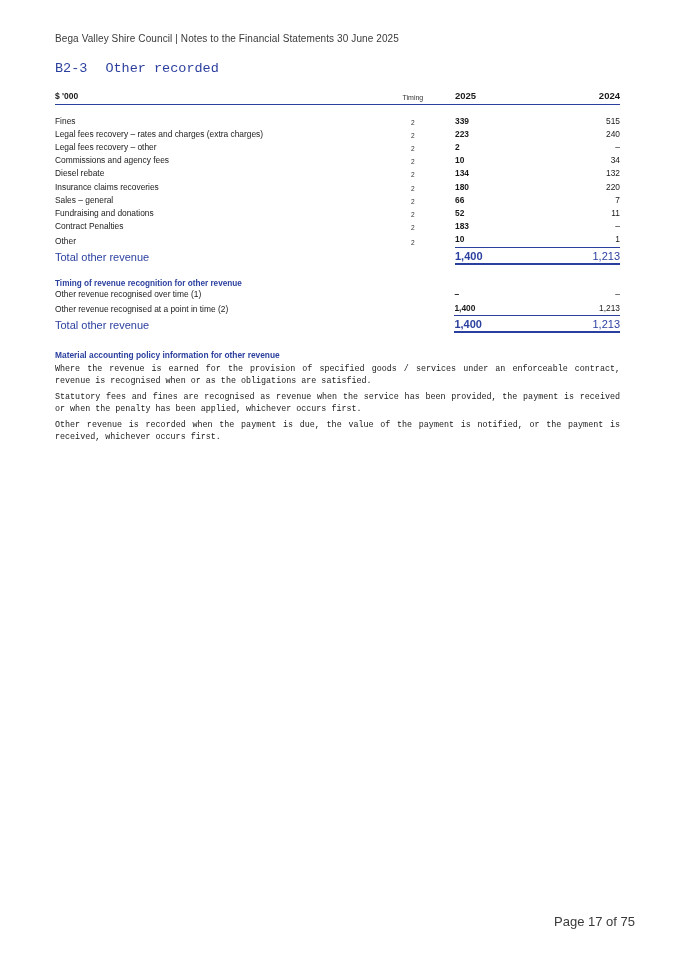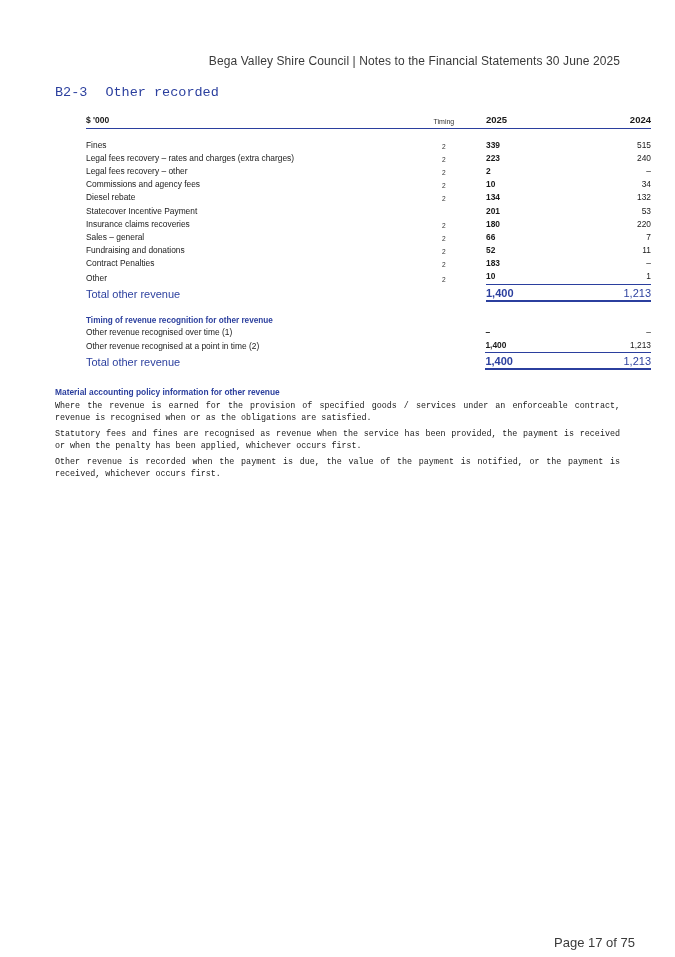--- a/index.html
+++ b/index.html
@@ -17,44 +17,41 @@
   }
   .page {
     position: relative;
     width: 675px;
     height: 957px;
     box-sizing: border-box;
     padding: 0 55px;
   }
   .page-header {
     padding-top: 33px;
-    text-align: right;
-    font-size: 12px;
+    font-size: 10px;
     color: #3a3a3a;
     letter-spacing: 0.1px;
-    margin-top: 21px;
   }
   .section-title {
     margin-top: 17px;
     color: #2b3f9e;
     font-size: 13.5px;
     display: flex;
     gap: 18px;
     align-items: baseline;
     font-family: Liberation Mono, monospace;
   }
   .section-title .num {
     white-space: nowrap;
   }
   table.fin {
     width: 100%;
     border-collapse: collapse;
     margin-top: 14px;
     font-size: 8.3px;
-    margin-left: 31px;
   }
   table.fin td, table.fin th {
     padding: 0;
     vertical-align: bottom;
   }
   .col-label { width: 340px; text-align: left; }
   .col-timing { width: 90px; text-align: center; }
   .col-2025 { width: 95px; text-align: left; }
   .col-2024 { width: 80px; text-align: right; }
 
@@ -180,26 +177,20 @@
         <td class="col-2025">10</td>
         <td class="col-2024">34</td>
       </tr>
       <tr class="data-row">
         <td class="col-label">Diesel rebate</td>
         <td class="col-timing">2</td>
         <td class="col-2025">134</td>
         <td class="col-2024">132</td>
       </tr>
       <tr class="data-row">
-        <td class="col-label">Statecover Incentive Payment</td>
-        <td class="col-timing"></td>
-        <td class="col-2025">201</td>
-        <td class="col-2024">53</td>
-      </tr>
-      <tr class="data-row">
         <td class="col-label">Insurance claims recoveries</td>
         <td class="col-timing">2</td>
         <td class="col-2025">180</td>
         <td class="col-2024">220</td>
       </tr>
       <tr class="data-row">
         <td class="col-label">Sales – general</td>
         <td class="col-timing">2</td>
         <td class="col-2025">66</td>
         <td class="col-2024">7</td>

